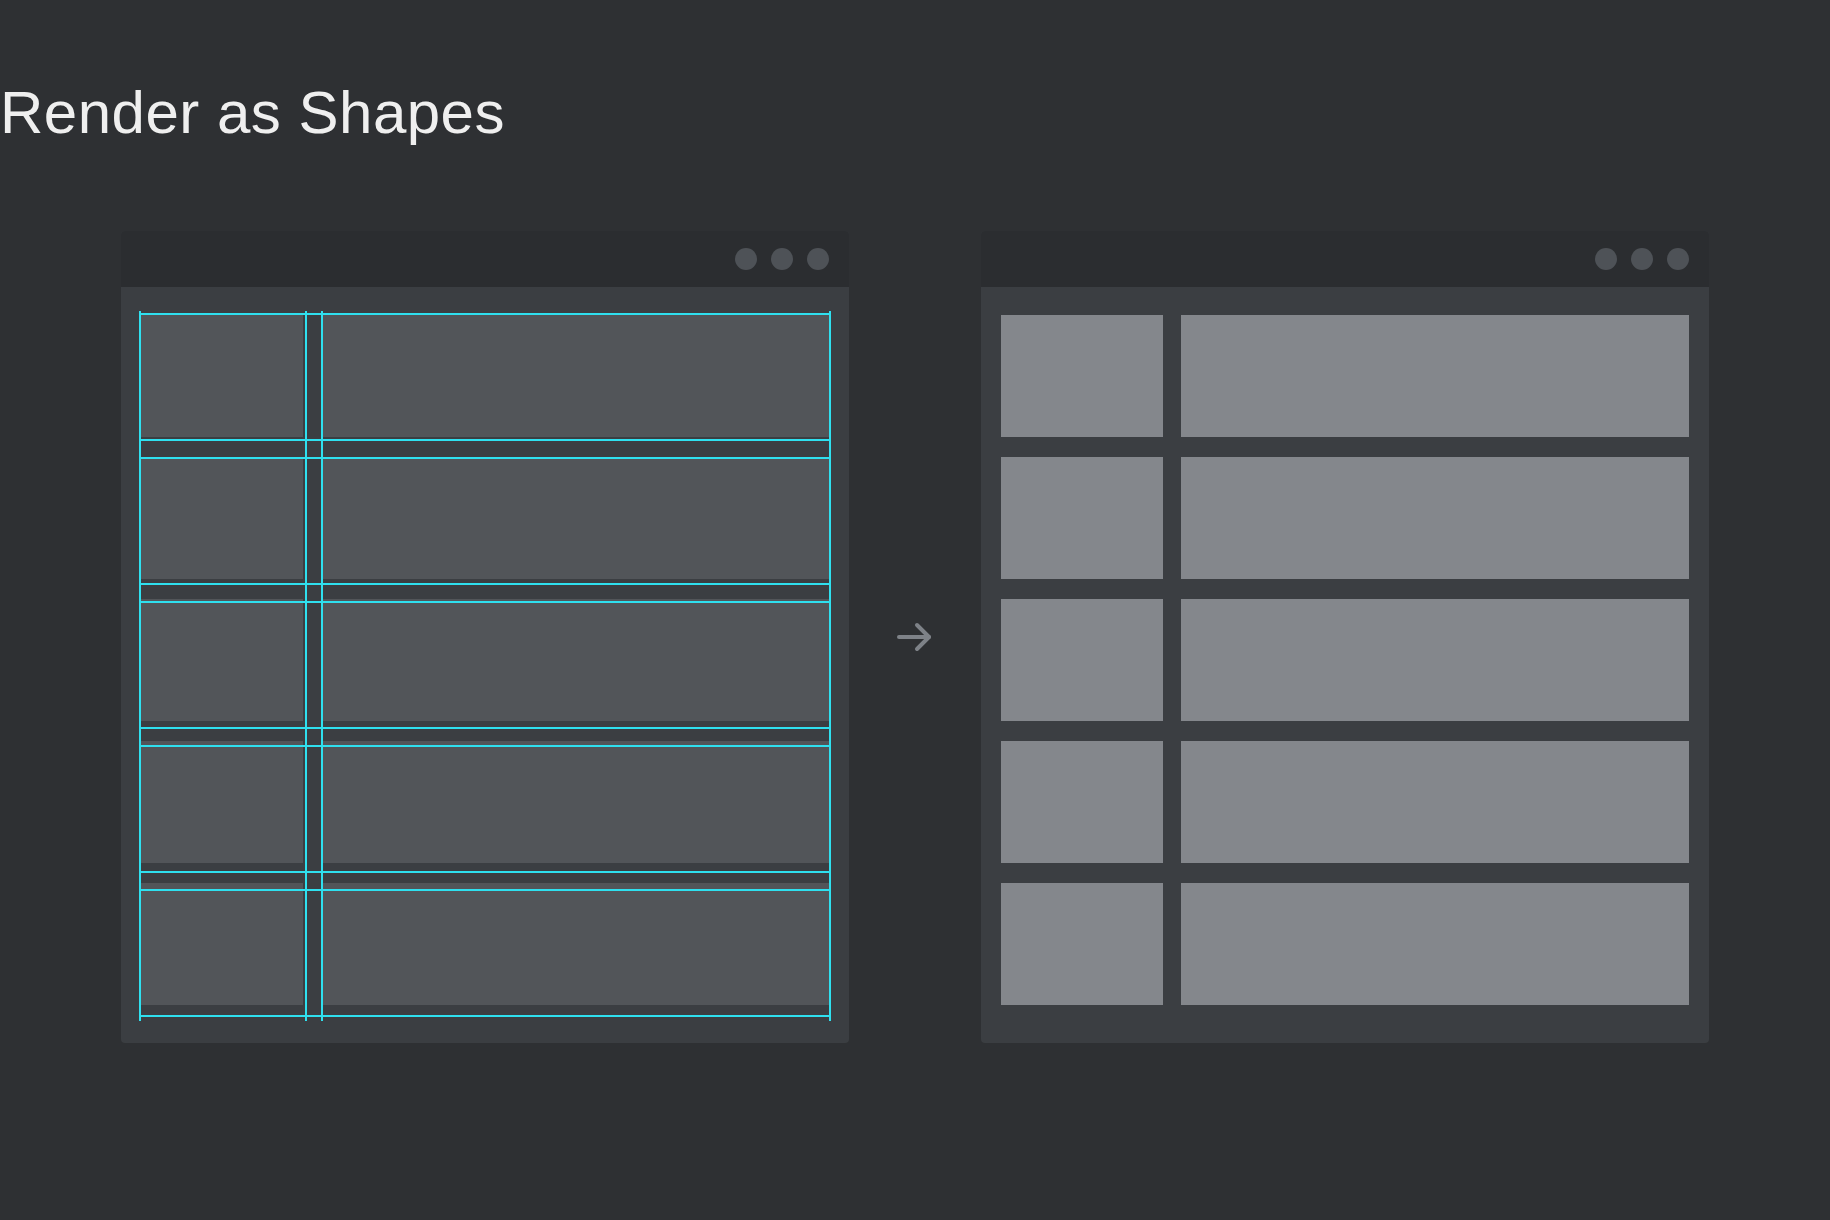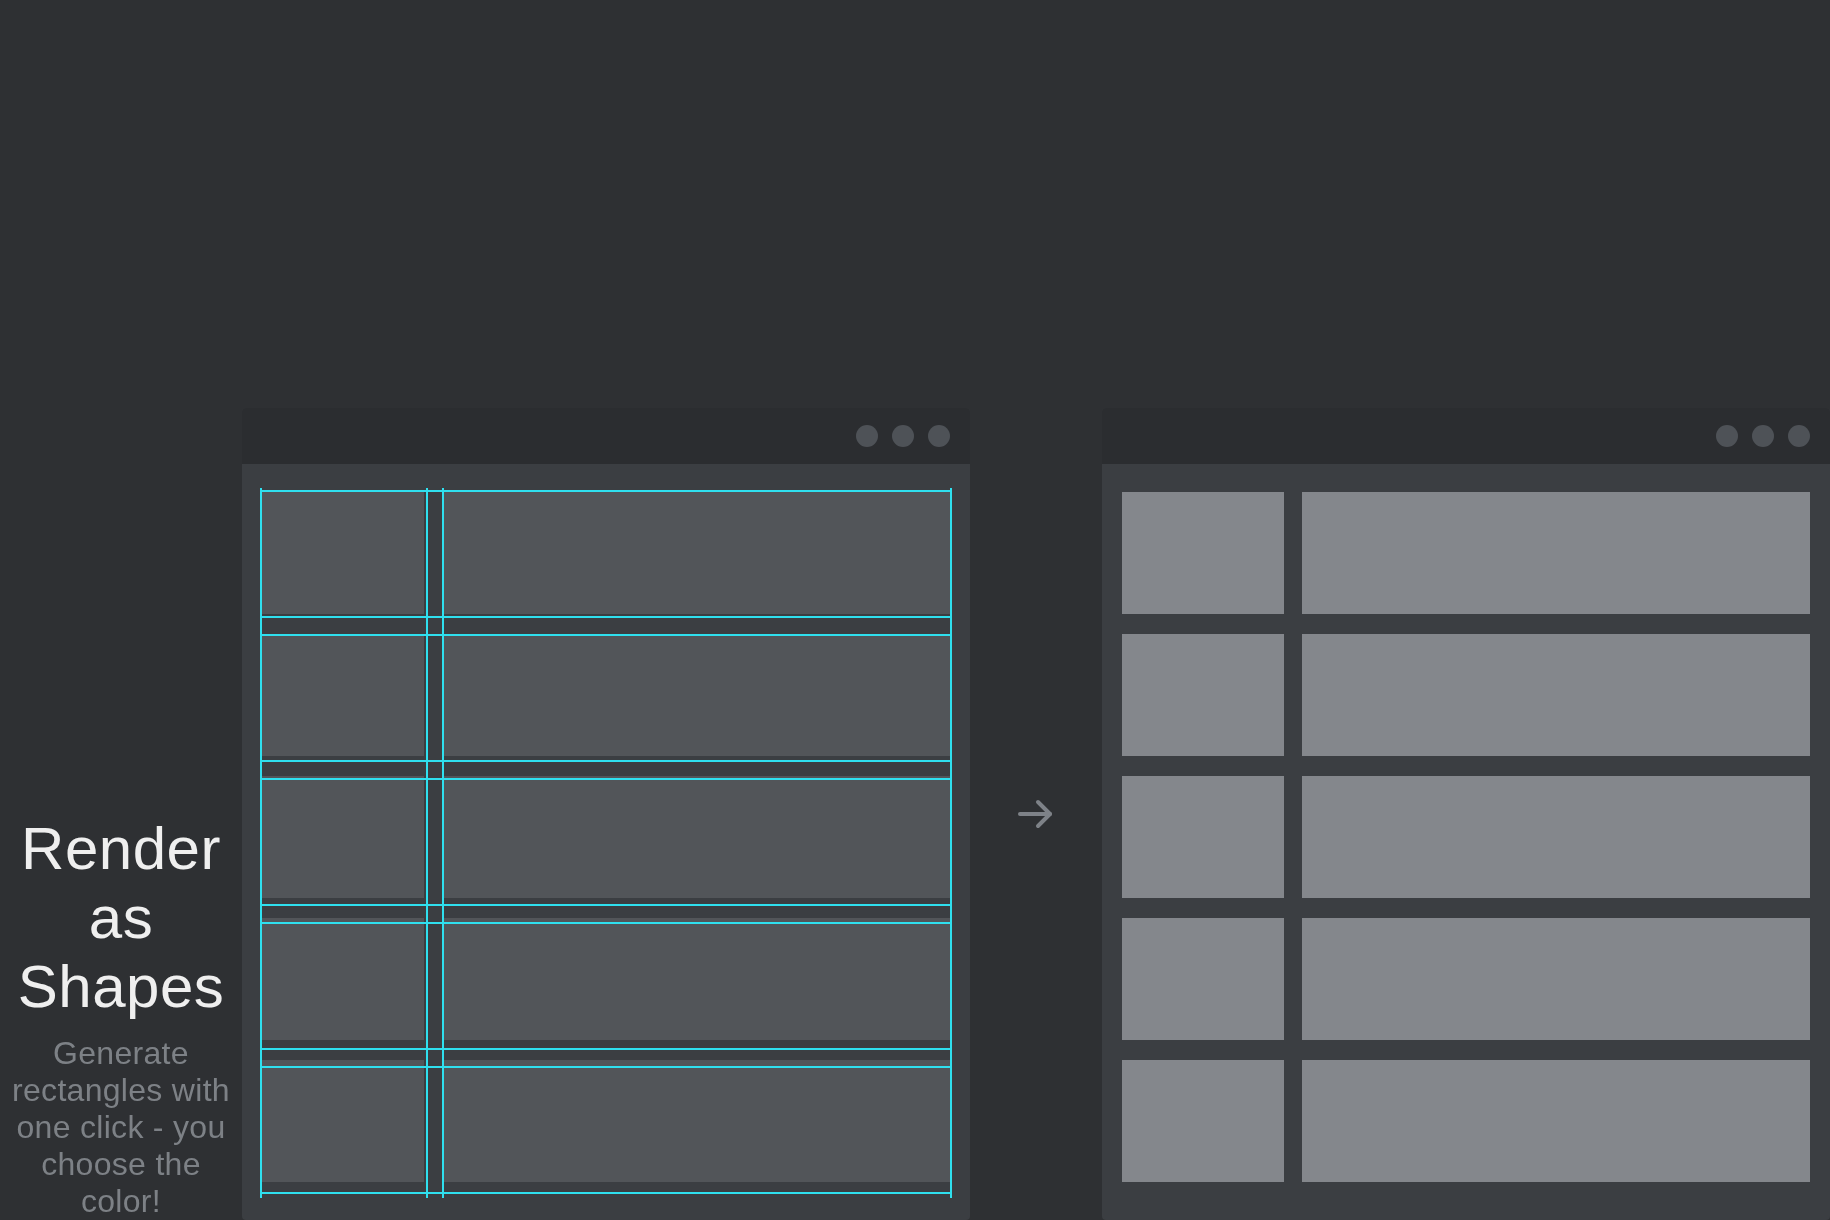--- a/index.html
+++ b/index.html
@@ -8,21 +8,22 @@
     height: 1220px;
     background: #2e3033;
     font-family: "Segoe UI", "Helvetica Neue", Arial, sans-serif;
     color: #e8e8e8;
     overflow: hidden;
   }
   .page {
     width: 100%;
     height: 100%;
     display: flex;
-    align-items: flex-end;
+    flex-direction: column;
+    align-items: flex-start;
   }
   .header {
     text-align: center;
     margin-top: 78px;
   }
   .title {
     font-size: 60px;
     font-weight: 400;
     color: #efefef;
     letter-spacing: 0.5px;
@@ -131,21 +132,20 @@
   }
   .arrow svg { width: 48px; height: 48px; }
 </style>
 </head>
 <body>
 
 <div class="page">
 
   <div class="header">
     <h1 class="title">Render as Shapes</h1>
-    <p class="subtitle">Generate rectangles with one click - you choose the color!</p>
   </div>
 
   <div class="stage">
 
     <div class="window left">
       <div class="titlebar">
         <div class="dot"></div>
         <div class="dot"></div>
         <div class="dot"></div>
       </div>

